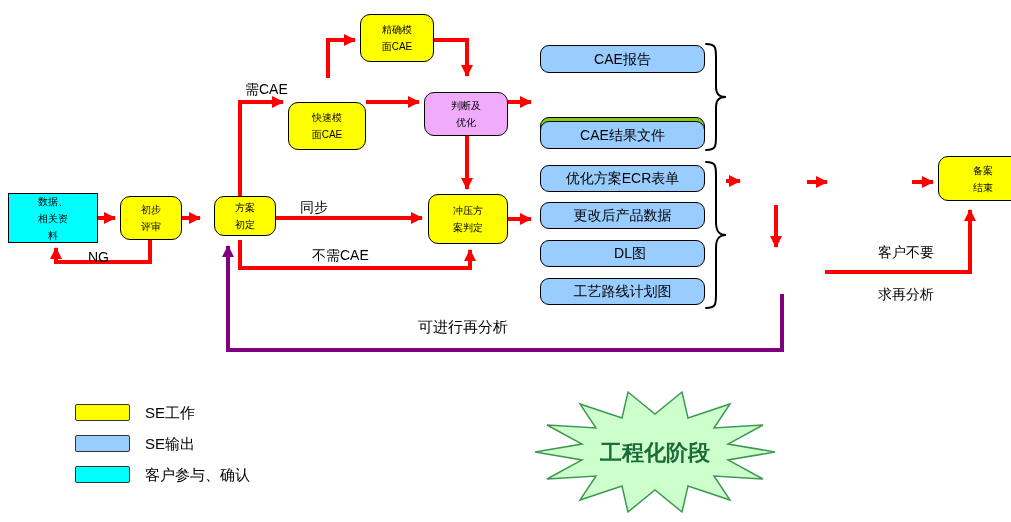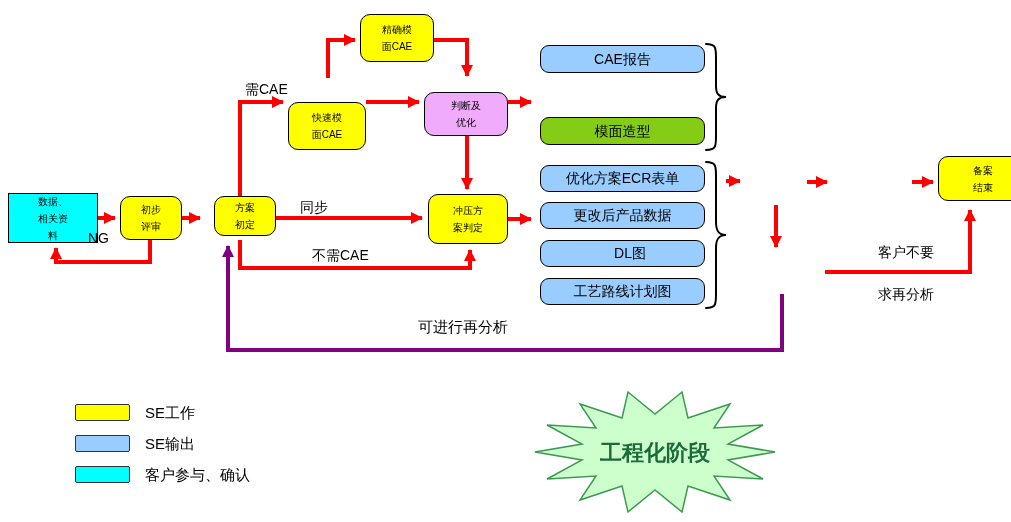--- a/index.html
+++ b/index.html
@@ -84,28 +84,29 @@
 面CAE</div>
   <div class="node rounded" style="left: 424px; top: 80px; width: 84px; height: 44px; background-color: #f0abfc; margin-top: 12px;">判断及
 优化</div>
   <div class="node rounded" style="left: 428px; top: 194px; width: 80px; height: 50px; background-color: rgb(255, 255, 0);">冲压方
 案判定</div>
   <div class="node rounded" style="left: 938px; top: 156px; width: 90px; height: 45px; background-color: rgb(255, 255, 0);">备案
 结束</div>
 
   <div class="node output" style="left: 540px; top: 45px; width: 165px; height: 28px; background-color: rgb(153, 204, 255);">CAE报告</div>
   <div class="node output" style="left: 540px; top: 83px; width: 165px; height: 28px; background-color: #84cc16; margin-top: 34px;">模面造型</div>
+  <div class="node output" style="left: 540px; top: 121px; width: 165px; height: 28px; background-color: rgb(153, 204, 255);">CAE结果文件</div>
 
   <div class="node output" style="left: 540px; top: 165px; width: 165px; height: 27px; background-color: rgb(153, 204, 255);">优化方案ECR表单</div>
   <div class="node output" style="left: 540px; top: 202px; width: 165px; height: 27px; background-color: rgb(153, 204, 255);">更改后产品数据</div>
   <div class="node output" style="left: 540px; top: 240px; width: 165px; height: 27px; background-color: rgb(153, 204, 255); padding-left: 15px;">DL图</div>
   <div class="node output" style="left: 540px; top: 278px; width: 165px; height: 27px; background-color: rgb(153, 204, 255);">工艺路线计划图</div>
 
   <div class="lbl" style="left:245px;top:81px">需CAE</div>
-  <div class="lbl" style="left:88px;top:230px">NG</div>
+  <div class="lbl" style="left:88px;top:249px">NG</div>
   <div class="lbl" style="left:300px;top:199px">同步</div>
   <div class="lbl" style="left:312px;top:247px">不需CAE</div>
   <div class="lbl" style="left:878px;top:244px">客户不要</div>
   <div class="lbl" style="left:878px;top:286px">求再分析</div>
   <div class="lbl" style="left:418px;top:318px;font-size:15px">可进行再分析</div>
 
   <div class="swatch" style="left: 75px; top: 404px; background-color: rgb(255, 255, 0);"></div>
   <div class="lbl legend-lbl" style="left:145px;top:404px">SE工作</div>
   <div class="swatch" style="left: 75px; top: 435px; background-color: rgb(153, 204, 255);"></div>
   <div class="lbl legend-lbl" style="left:145px;top:435px">SE输出</div>

